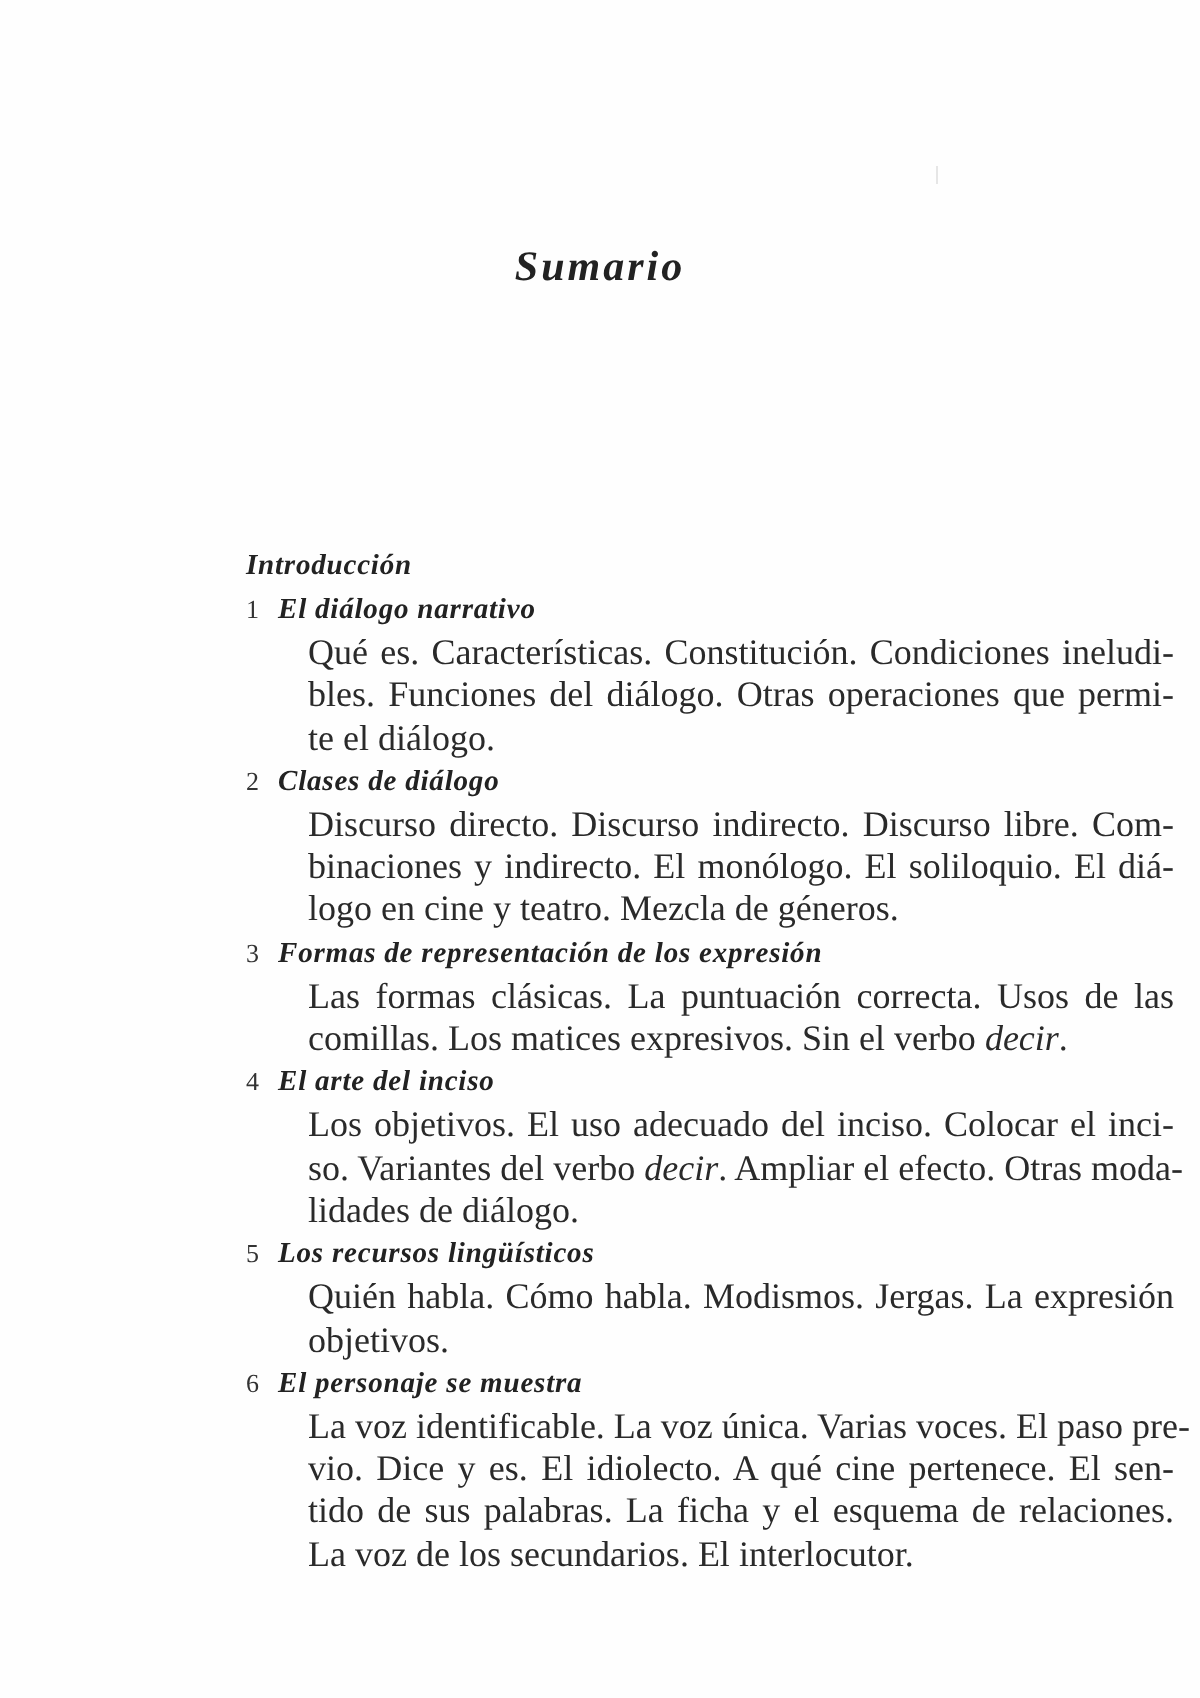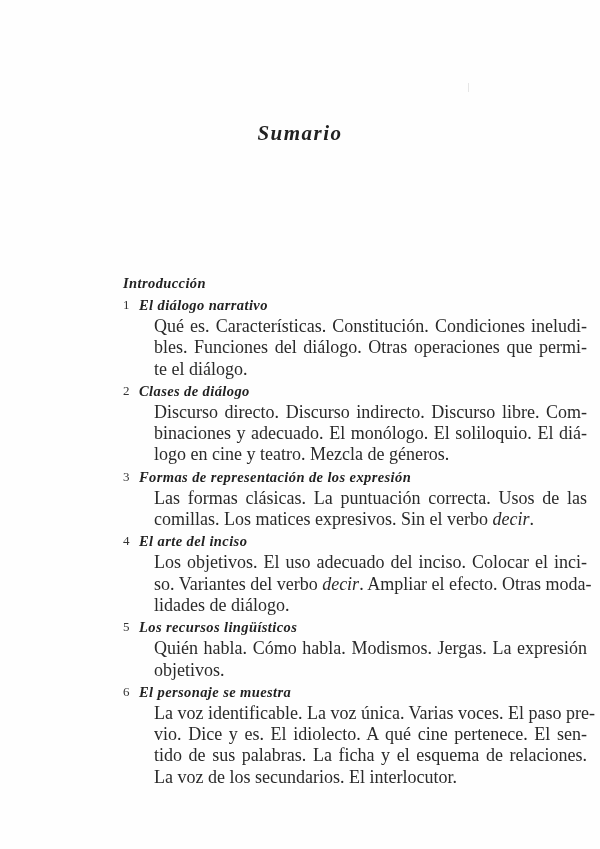--- a/index.html
+++ b/index.html
@@ -63,21 +63,21 @@
       </div>
     </div>
 
     <div class="chapter">
       <div class="ch-head">
         <span class="ch-num">2</span>
         <span class="ch-title">Clases de diálogo</span>
       </div>
       <div class="ch-body">
         <span class="line">Discurso directo. Discurso indirecto. Discurso libre. Com-</span>
-        <span class="line">binaciones y adecuado. El monólogo. El soliloquio. El diá-</span>
+        <span class="line">binaciones y indirecto. El monólogo. El soliloquio. El diá-</span>
         <span class="line last">logo en cine y teatro. Mezcla de géneros.</span>
       </div>
     </div>
 
     <div class="chapter">
       <div class="ch-head">
         <span class="ch-num">3</span>
         <span class="ch-title">Formas de representación de los expresión</span>
       </div>
       <div class="ch-body">

